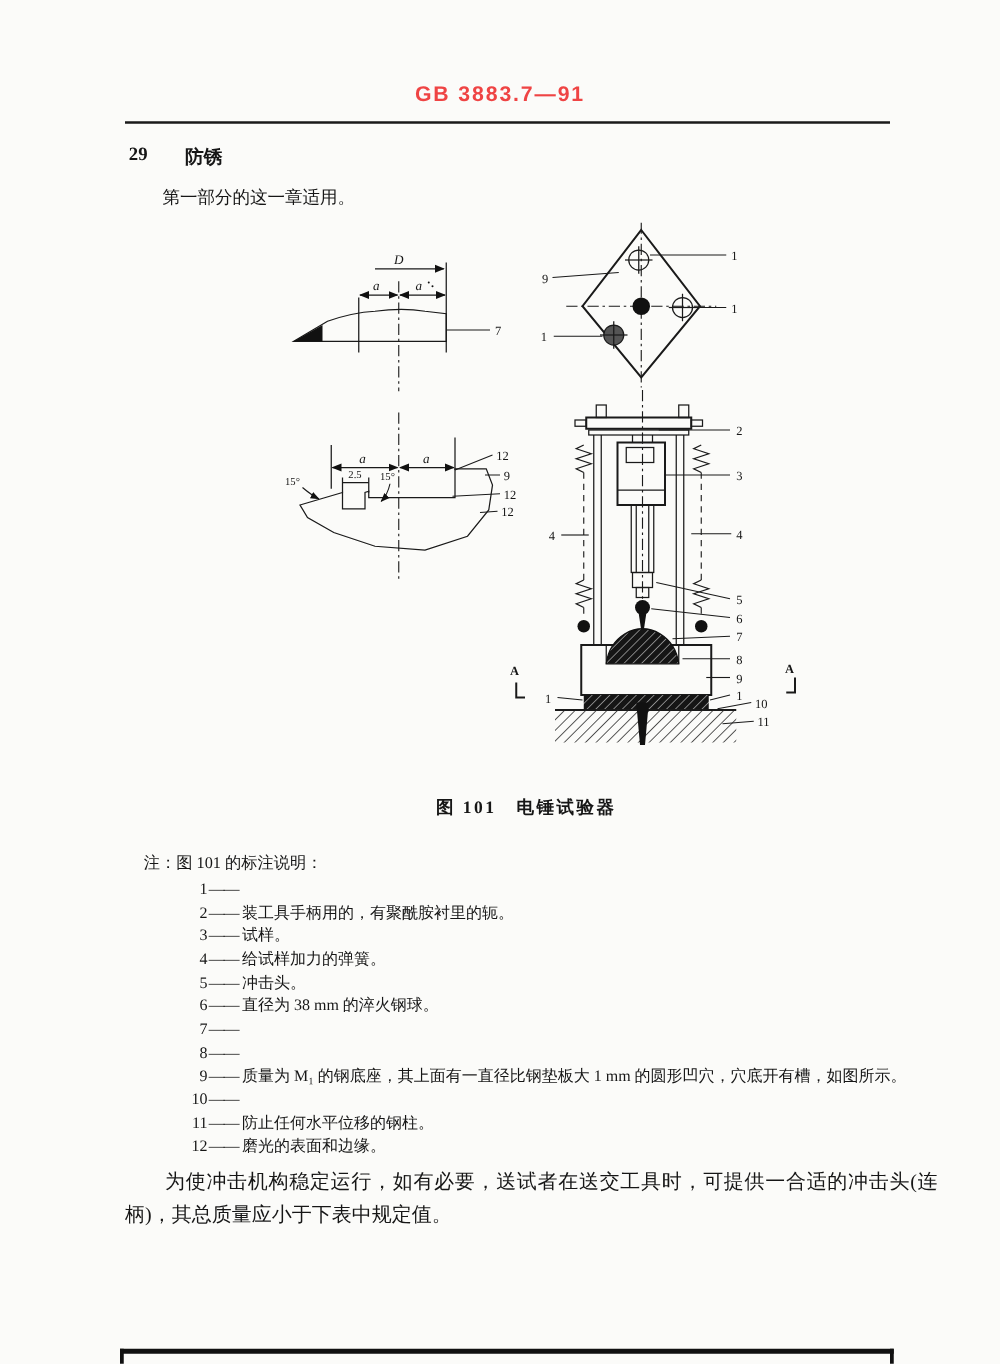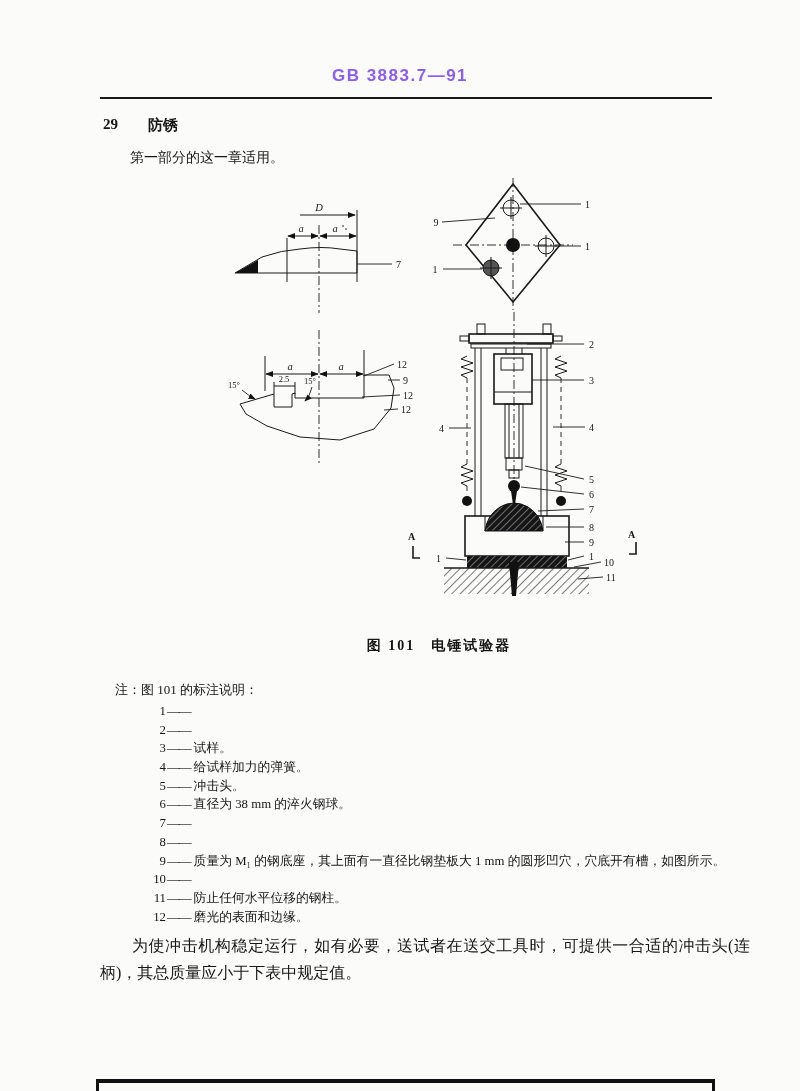--- a/index.html
+++ b/index.html
@@ -4,31 +4,31 @@
 <style>
   html,body{margin:0;padding:0;}
   body{
     width:800px;height:1091px;position:relative;overflow:hidden;
     background:#fbfbf9;color:#161616;
     font-family:"Liberation Serif","DejaVu Serif",serif;
   }
   .abs{position:absolute;}
   .header-title{
     top:66px;left:0;width:800px;text-align:center;
-    font-size:17px;font-weight:bold;letter-spacing:1.5px;color:#8b5cf6;
+    font-size:17px;font-weight:bold;letter-spacing:1.5px;color:#ef4444;
     font-family:"Liberation Sans","DejaVu Sans",sans-serif;
   }
   .header-rule{top:97px;left:100px;width:612px;height:2px;background:#1a1a1a;}
   .section-heading{
     top:116px;left:103px;font-size:15px;font-weight:bold;display:flex;gap:30px;
   }
   .intro-par{top:149px;left:130px;font-size:14px;}
   .figure-wrap{top:178px;left:222px;width:420px;height:450px;}
   .figure-caption{
-    top:637px;left:229px;width:420px;text-align:center;
+    top:637px;left:211px;width:420px;text-align:center;
     font-size:14px;font-weight:bold;letter-spacing:2px;
   }
   .notes-intro{top:681px;left:115px;font-size:13px;}
   .notes-list{top:702px;left:140px;width:580px;font-size:12.8px;}
   .note-row{display:flex;height:18.7px;line-height:18.7px;}
   .note-num{width:26px;text-align:right;flex:0 0 auto;}
   .note-dash{margin:0 3px 0 1px;flex:0 0 auto;letter-spacing:-1px;}
   .note-text{white-space:nowrap;}
   .closing-par{
     top:933px;left:100px;width:650px;font-size:16px;line-height:26.5px;
@@ -240,20 +240,21 @@
 <div class="abs notes-intro">注：图 101 的标注说明：</div>
 
 <div class="abs notes-list">
   <div class="note-row">
       <span class="note-num">1</span>
       <span class="note-dash">——</span>
     </div>
   <div class="note-row">
       <span class="note-num">2</span>
       <span class="note-dash">——</span>
+      <span class="note-text">装工具手柄用的，有聚酰胺衬里的轭。</span>
     </div>
   <div class="note-row">
       <span class="note-num">3</span>
       <span class="note-dash">——</span>
       <span class="note-text">试样。</span>
     </div>
   <div class="note-row">
       <span class="note-num">4</span>
       <span class="note-dash">——</span>
       <span class="note-text">给试样加力的弹簧。</span>

